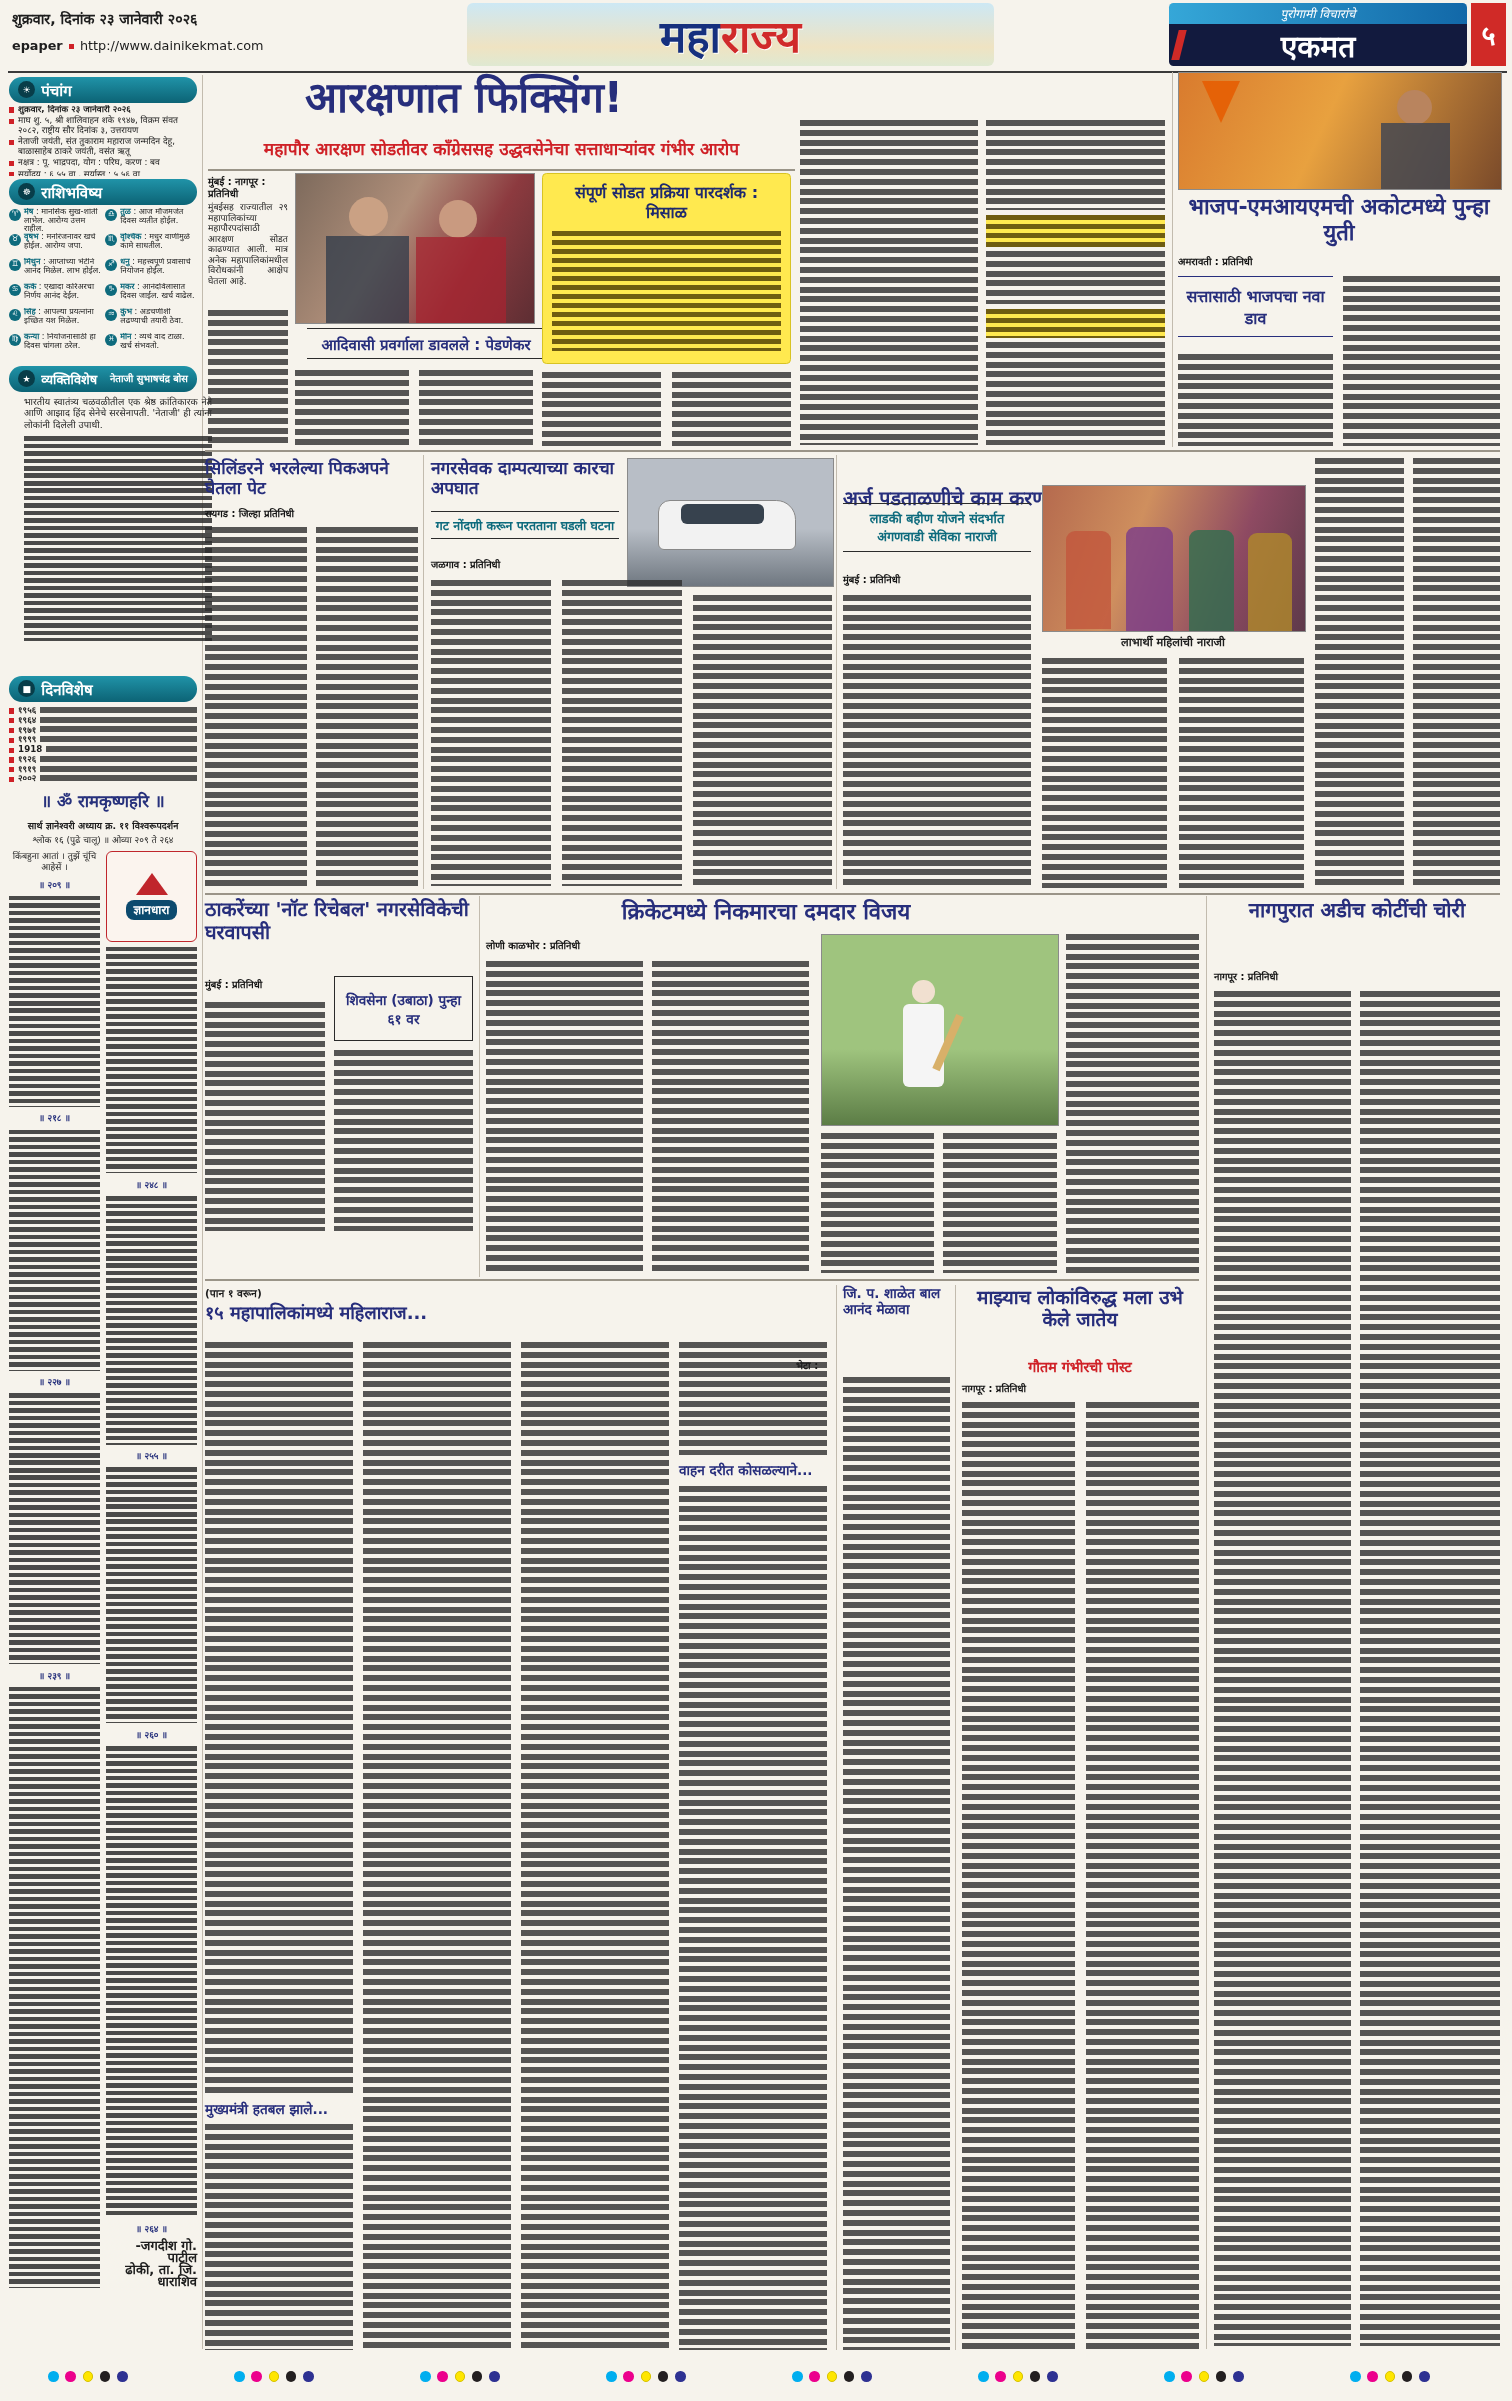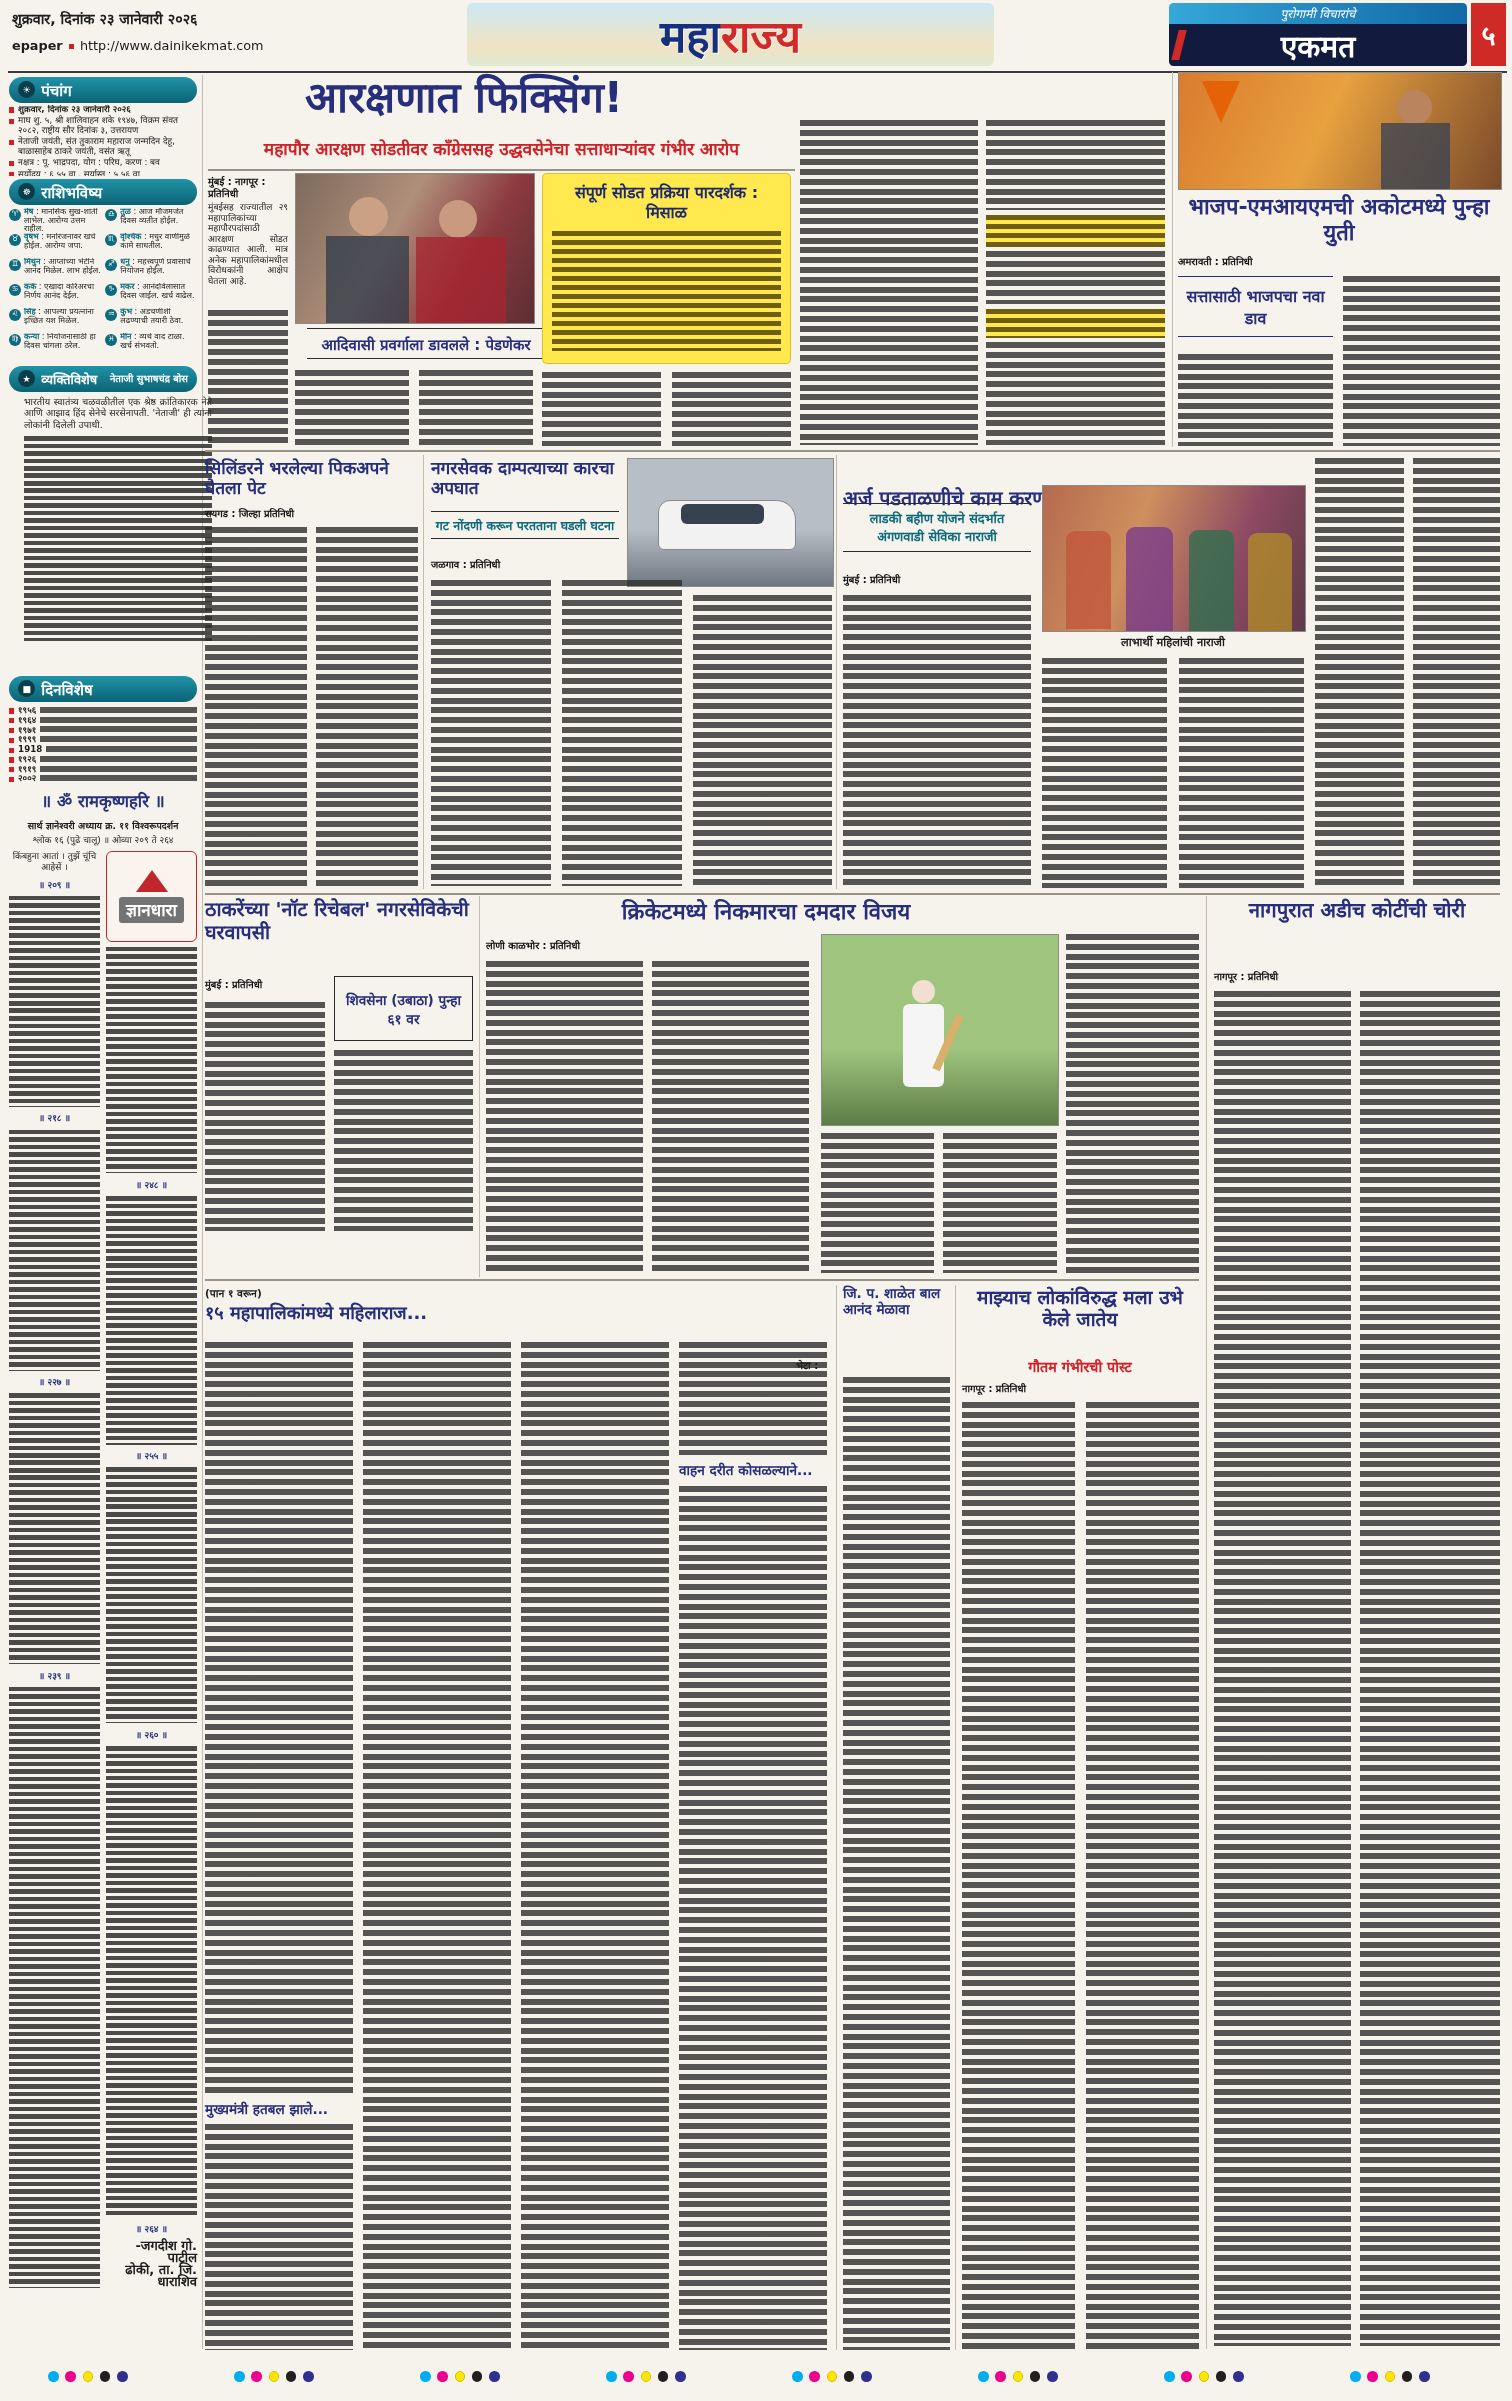--- a/index.html
+++ b/index.html
@@ -222,21 +222,21 @@
     <div class="vmark">॥ २१८ ॥</div>
     <div class="gk6" style="height:241px;"></div>
     <div class="vmark">॥ २२७ ॥</div>
     <div class="gk6" style="height:271px;"></div>
     <div class="vmark">॥ २३९ ॥</div>
     <div class="gk6" style="flex:1;"></div>
   </div>
   <div class="colstack" style="width:91px;height:100%;">
     <div style="height:89px;border:1.5px solid #c0262c;border-radius:6px;display:flex;flex-direction:column;align-items:center;justify-content:center;gap:4.5px;background:#fbf4ee;">
       <div style="width:0;height:0;border-left:16.6px solid transparent;border-right:16.6px solid transparent;border-bottom:22.6px solid #c0262c;"></div>
-      <div style="background:#737373;color:#fff;font-weight:bold;font-size:17px;padding:1.5px 7.5px;border-radius:3px;">ज्ञानधारा</div>
+      <div style="background:#0c4a6e;color:#fff;font-weight:bold;font-size:12px;padding:1.5px 7.5px;border-radius:8px;">ज्ञानधारा</div>
     </div>
     <div class="gk6" style="height:226px;"></div>
     <div class="vmark">॥ २४८ ॥</div>
     <div class="gk6" style="height:249px;"></div>
     <div class="vmark">॥ २५५ ॥</div>
     <div class="gk6" style="height:256px;"></div>
     <div class="vmark">॥ २६० ॥</div>
     <div class="gk6" style="flex:1;"></div>
     <div class="vmark">॥ २६४ ॥</div>
     <div style="text-align:right;font-size:13px;font-weight:bold;line-height:12px;">

